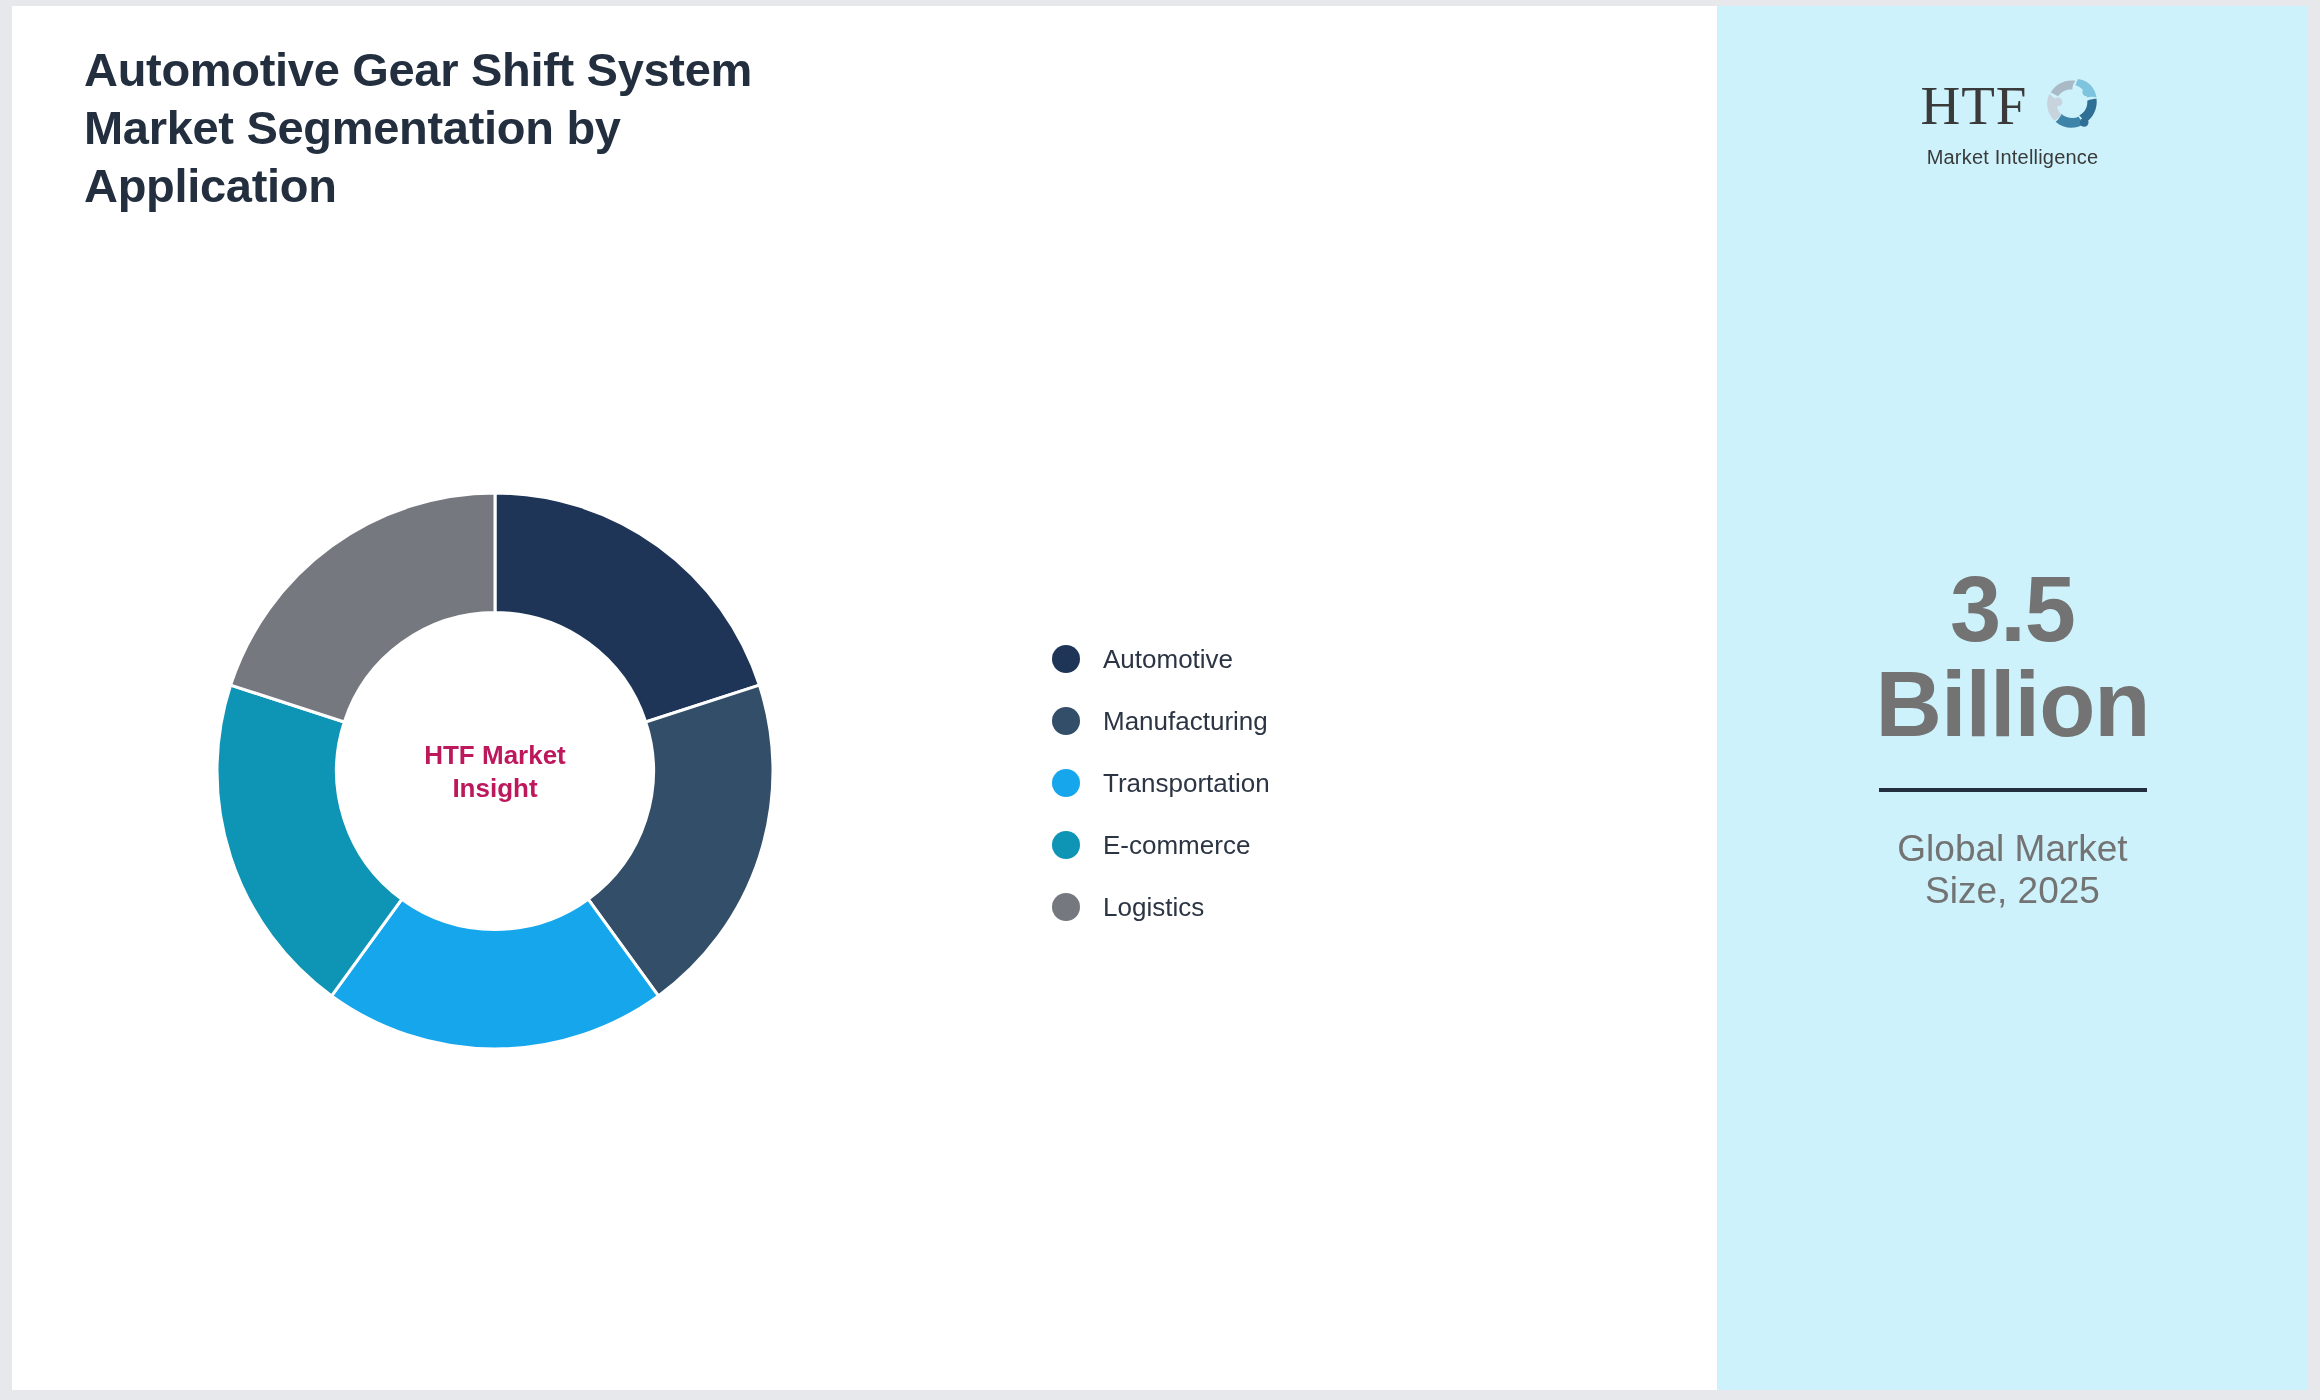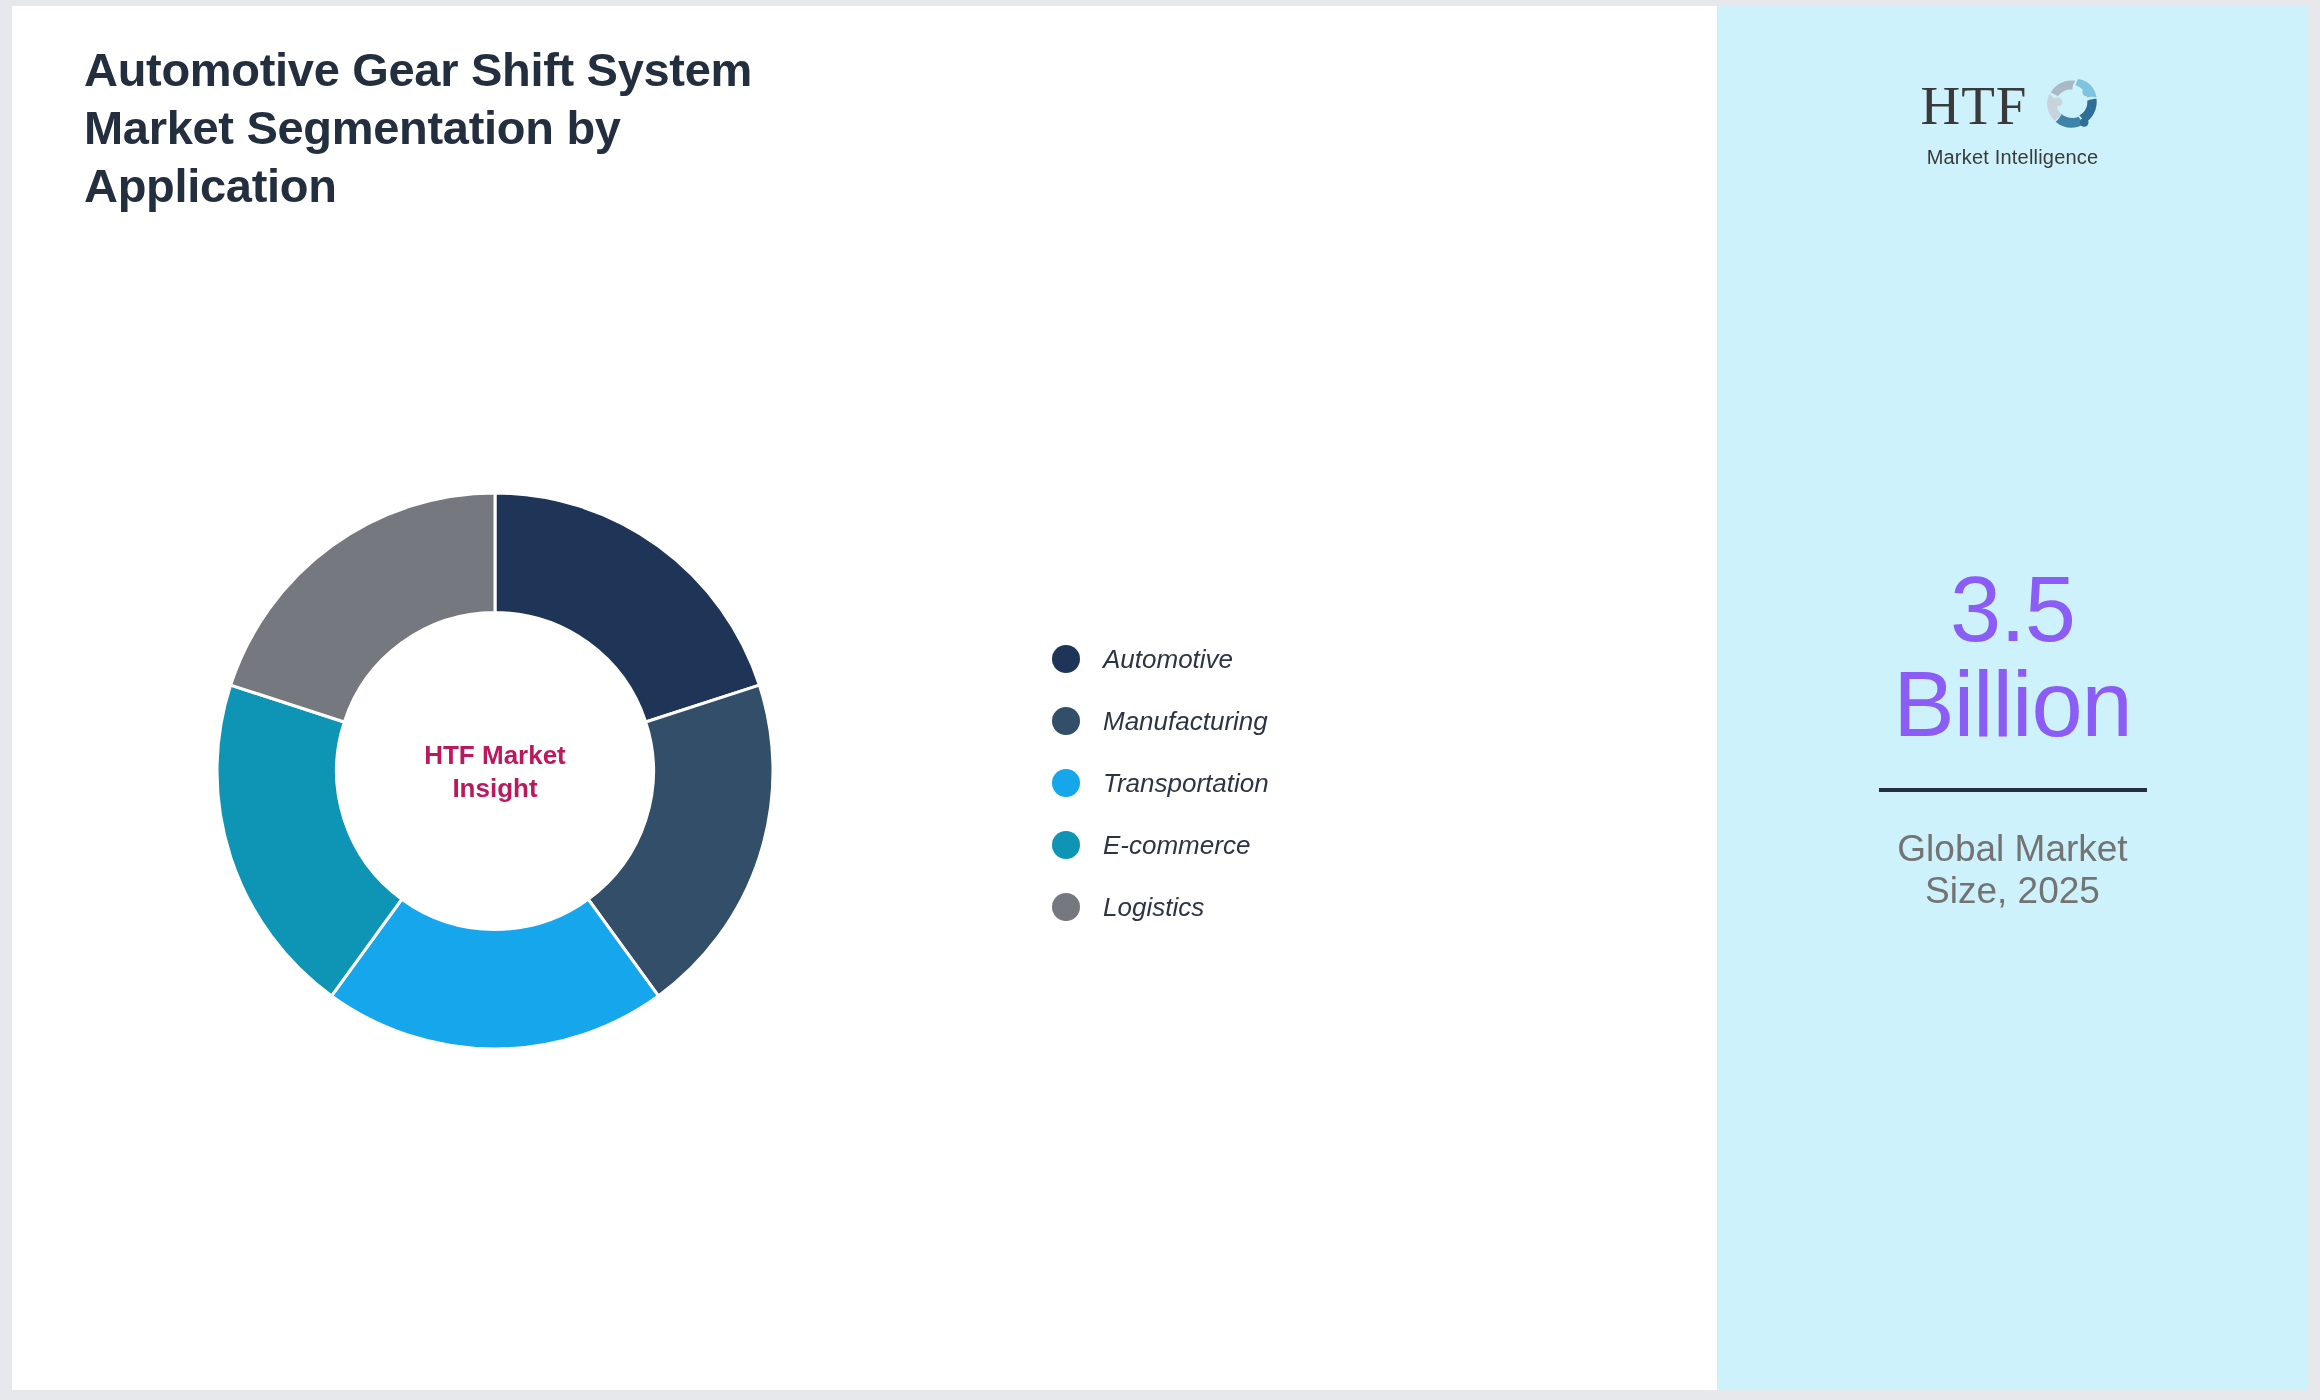--- a/index.html
+++ b/index.html
@@ -96,21 +96,20 @@
     width: 28px;
     height: 28px;
     border-radius: 50%;
     flex: 0 0 auto;
   }
   .legend-label {
     margin-left: 23px;
     font-size: 26px;
     color: #2b3543;
     white-space: nowrap;
-    font-style: italic;
   }
 
   
   .right-panel {
     position: relative;
     width: 591px;
     height: 100%;
     background: #cdf2fb;
     flex: 0 0 auto;
   }
@@ -151,23 +150,23 @@
 
   .stat-block {
     position: absolute;
     left: 0;
     top: 556px;
     width: 100%;
     text-align: center;
   }
   .stat-value {
     font-size: 92px;
-    font-weight: normal;
+    font-weight: bold;
     line-height: 1.03;
-    color: #8b5cf6;
+    color: #737373;
     letter-spacing: -1px;
   }
   .stat-value .vline { display: block; }
   .stat-divider {
     width: 268px;
     height: 4px;
     background: #232f3f;
     margin: 36px auto 0 auto;
   }
   .stat-caption {

